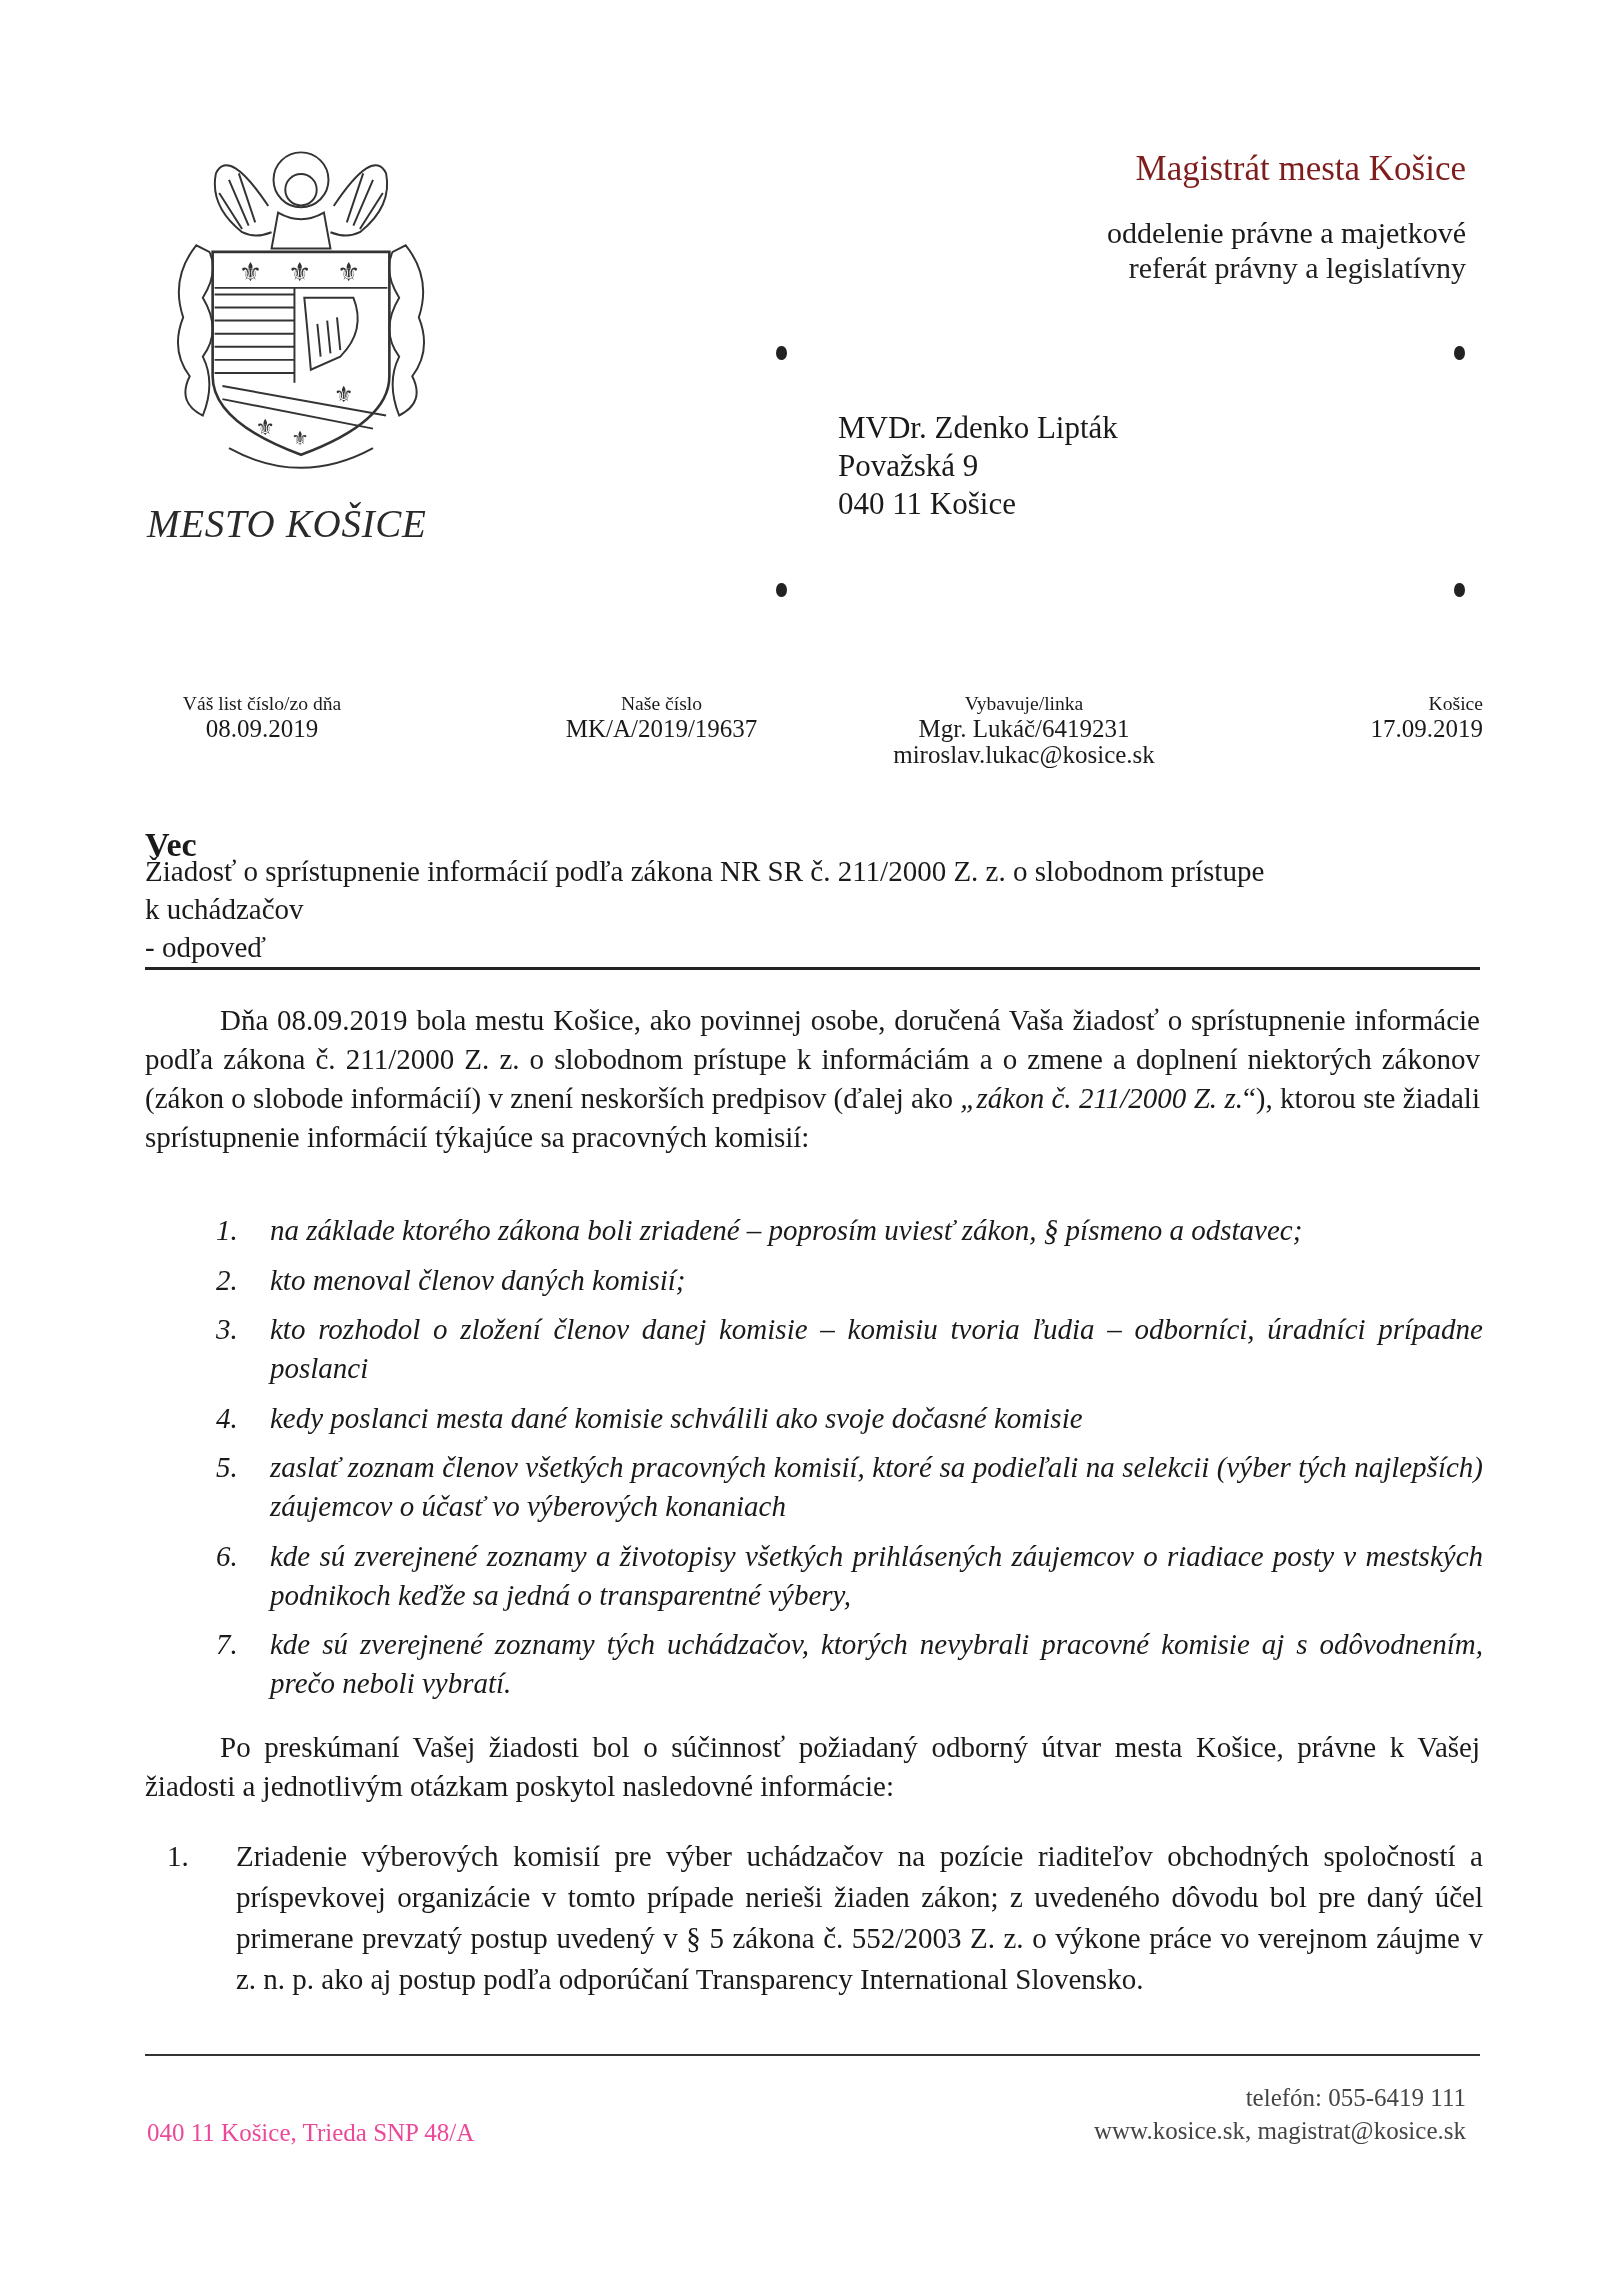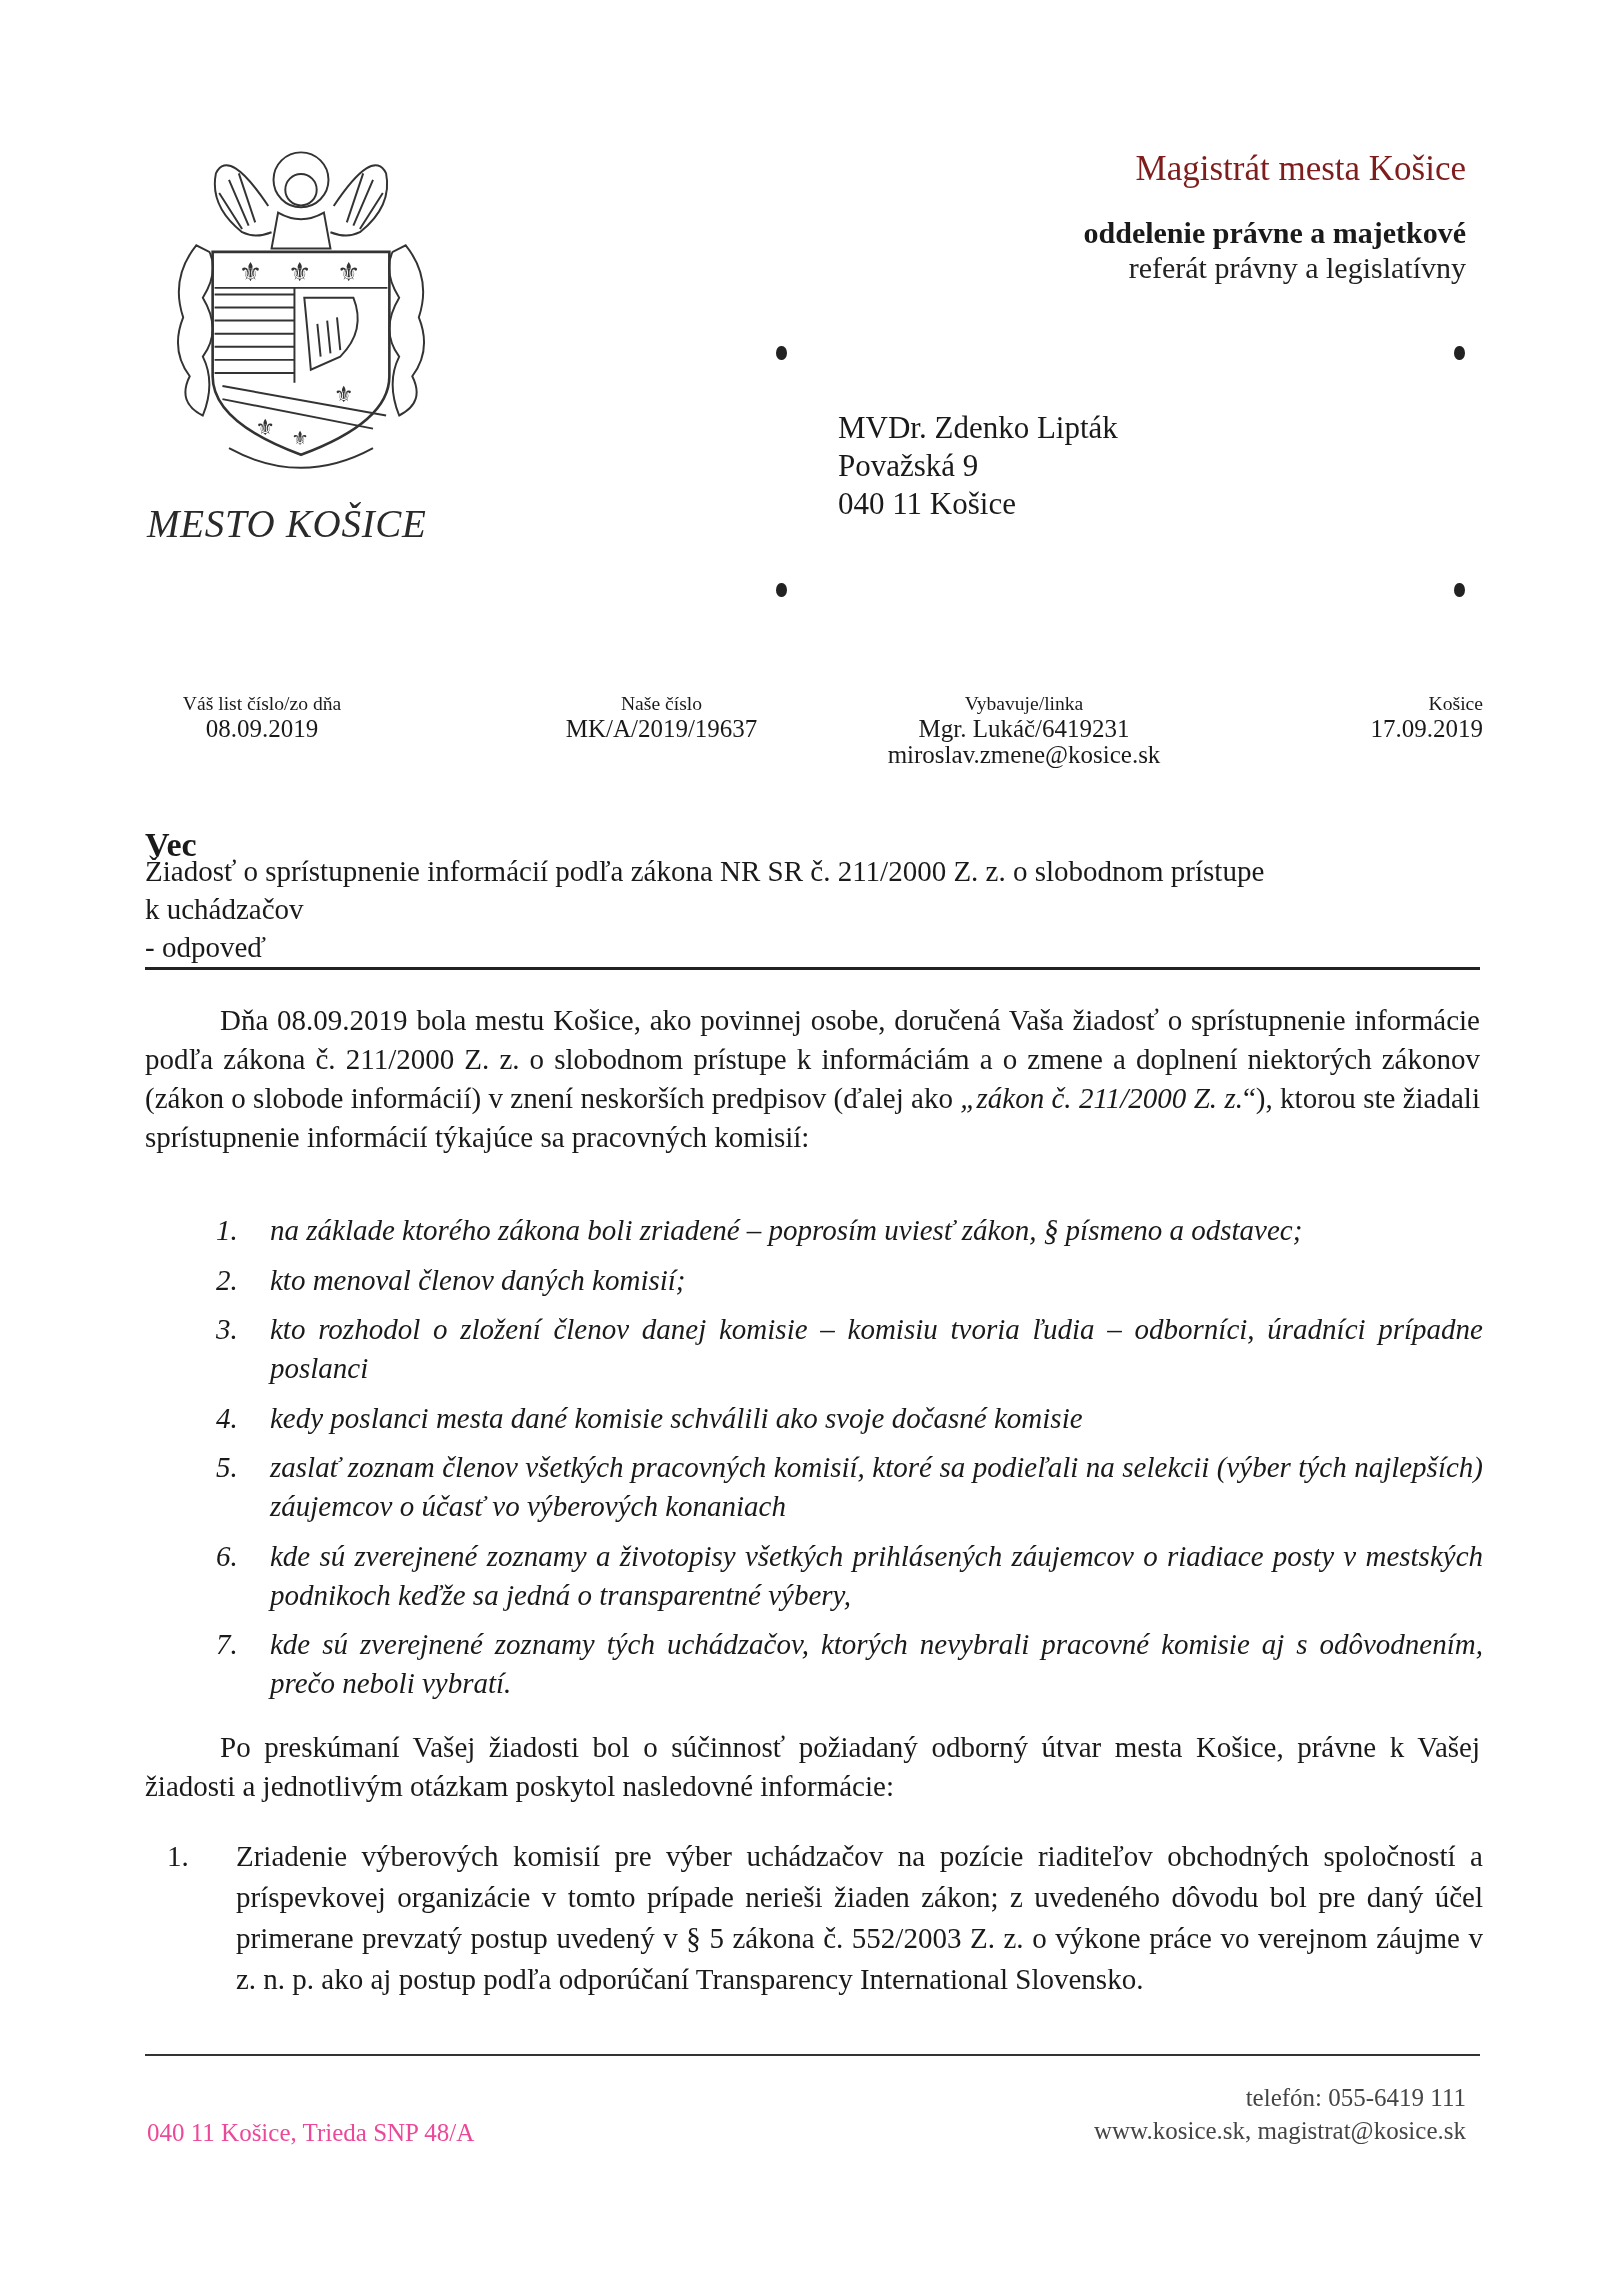--- a/index.html
+++ b/index.html
@@ -8,21 +8,21 @@
     font-family: "Liberation Serif", "DejaVu Serif", serif; color: #1a1a1a;
   }
   .abs { position: absolute; }
 
   
   .crest { left: 157px; top: 134px; width: 288px; height: 347px; }
   .city-name { left: 147px; top: 501px; font-size: 39px; letter-spacing: 0.7px; color: #2a2a2a; font-style: italic; }
 
   
   .mag { right: 157px; top: 149px; font-size: 35px; color: #7f1d1d; text-align: right; }
-  .dept { right: 157px; top: 216px; font-size: 30px; font-weight: bold; text-align: left; }
+  .dept { right: 157px; top: 216px; font-size: 30px; font-weight: normal; text-align: left; }
   .ref { right: 157px; top: 251px; font-size: 30px; text-align: right; color: #222; }
 
   
   .dot { width: 10.5px; height: 14.4px; background: #222; border-radius: 50%; }
   .addr { left: 838px; top: 409px; font-size: 31px; line-height: 38px; }
 
   
   .meta-col { top: 691px; text-align: center; }
   .meta-col .lbl { font-size: 19.6px; font-weight: normal; display: block; line-height: 25px; }
   .meta-col .val { font-size: 25px; display: block; line-height: 26px; }
@@ -114,21 +114,21 @@
   <span class="lbl">Váš list číslo/zo dňa</span>
   <span class="val">08.09.2019</span>
 </div>
 <div class="abs meta-col" style="left:537px; width:249px;">
   <span class="lbl">Naše číslo</span>
   <span class="val">MK/A/2019/19637</span>
 </div>
 <div class="abs meta-col" style="left:880px; width:288px;">
   <span class="lbl">Vybavuje/linka</span>
   <span class="val">Mgr. Lukáč/6419231</span>
-  <span class="val">miroslav.zmene@kosice.sk</span>
+  <span class="val">miroslav.lukac@kosice.sk</span>
 </div>
 <div class="abs meta-col" style="left:1329px; width:154px; text-align:right;">
   <span class="lbl">Košice</span>
   <span class="val">17.09.2019</span>
 </div>
 
 <div class="abs vec">Vec</div>
 <div class="abs subject">
   <div>Žiadosť o sprístupnenie informácií podľa zákona NR SR č. 211/2000 Z. z. o slobodnom prístupe</div>
   <div>k uchádzačov</div>

